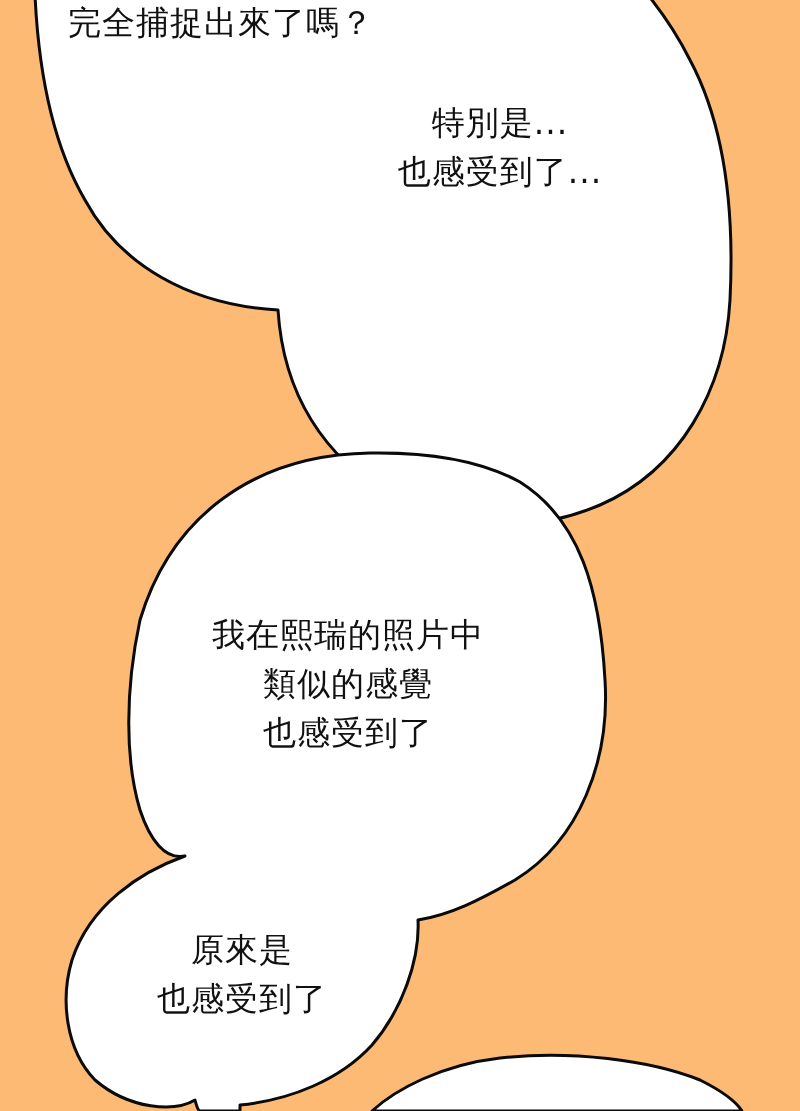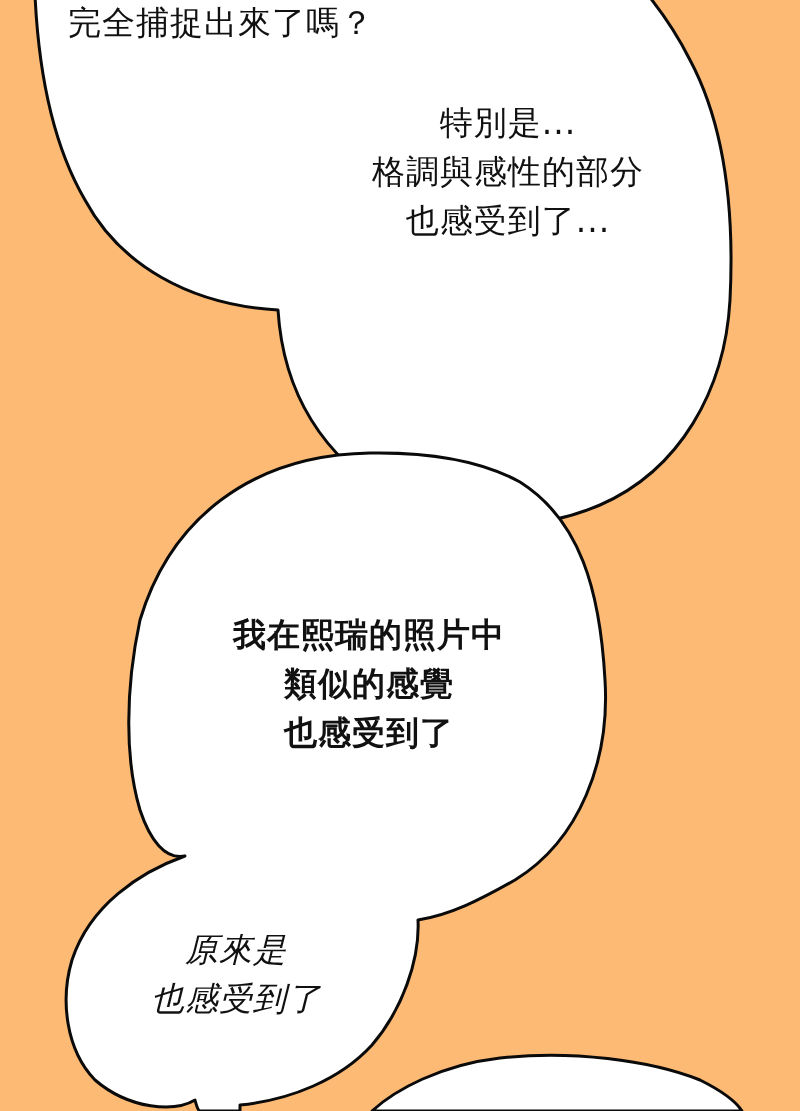--- a/index.html
+++ b/index.html
@@ -27,23 +27,23 @@
     position: absolute;
     color: #111111;
     font-size: 33px;
     line-height: 49px;
     text-align: center;
     white-space: nowrap;
     letter-spacing: 1px;
   }
   .text-block .line { display: block; }
   #t1 { left: 68px; top: -2px; text-align: left; }
-  #t2 { left: 338px; top: 98px; width: 340px; }
-  #t3 { left: 199px; top: 610px; width: 340px; font-weight: bold; }
-  #t4 { left: 106px; top: 925px; width: 260px; font-style: italic; }
+  #t2 { left: 330px; top: 98px; width: 340px; }
+  #t3 { left: 178px; top: 610px; width: 340px; }
+  #t4 { left: 112px; top: 925px; width: 260px; }
 </style>
 </head>
 <body>
 
 <div class="page">
 
   <svg class="bubbles" viewBox="0 0 800 1111">
 
     <path d="M 35 -5
          C 38 80, 55 160, 100 225
@@ -85,21 +85,20 @@
          C 720 1090, 735 1100, 742 1111
          Z"></path>
   </svg>
 
   <div class="text-block" id="t1">
     <span class="line">完全捕捉出來了嗎？</span>
   </div>
 
   <div class="text-block" id="t2">
     <span class="line">特別是...</span>
-    <span class="line">格調與感性的部分</span>
     <span class="line">也感受到了...</span>
   </div>
 
   <div class="text-block" id="t3">
     <span class="line">我在熙瑞的照片中</span>
     <span class="line">類似的感覺</span>
     <span class="line">也感受到了</span>
   </div>
 
   <div class="text-block" id="t4">

